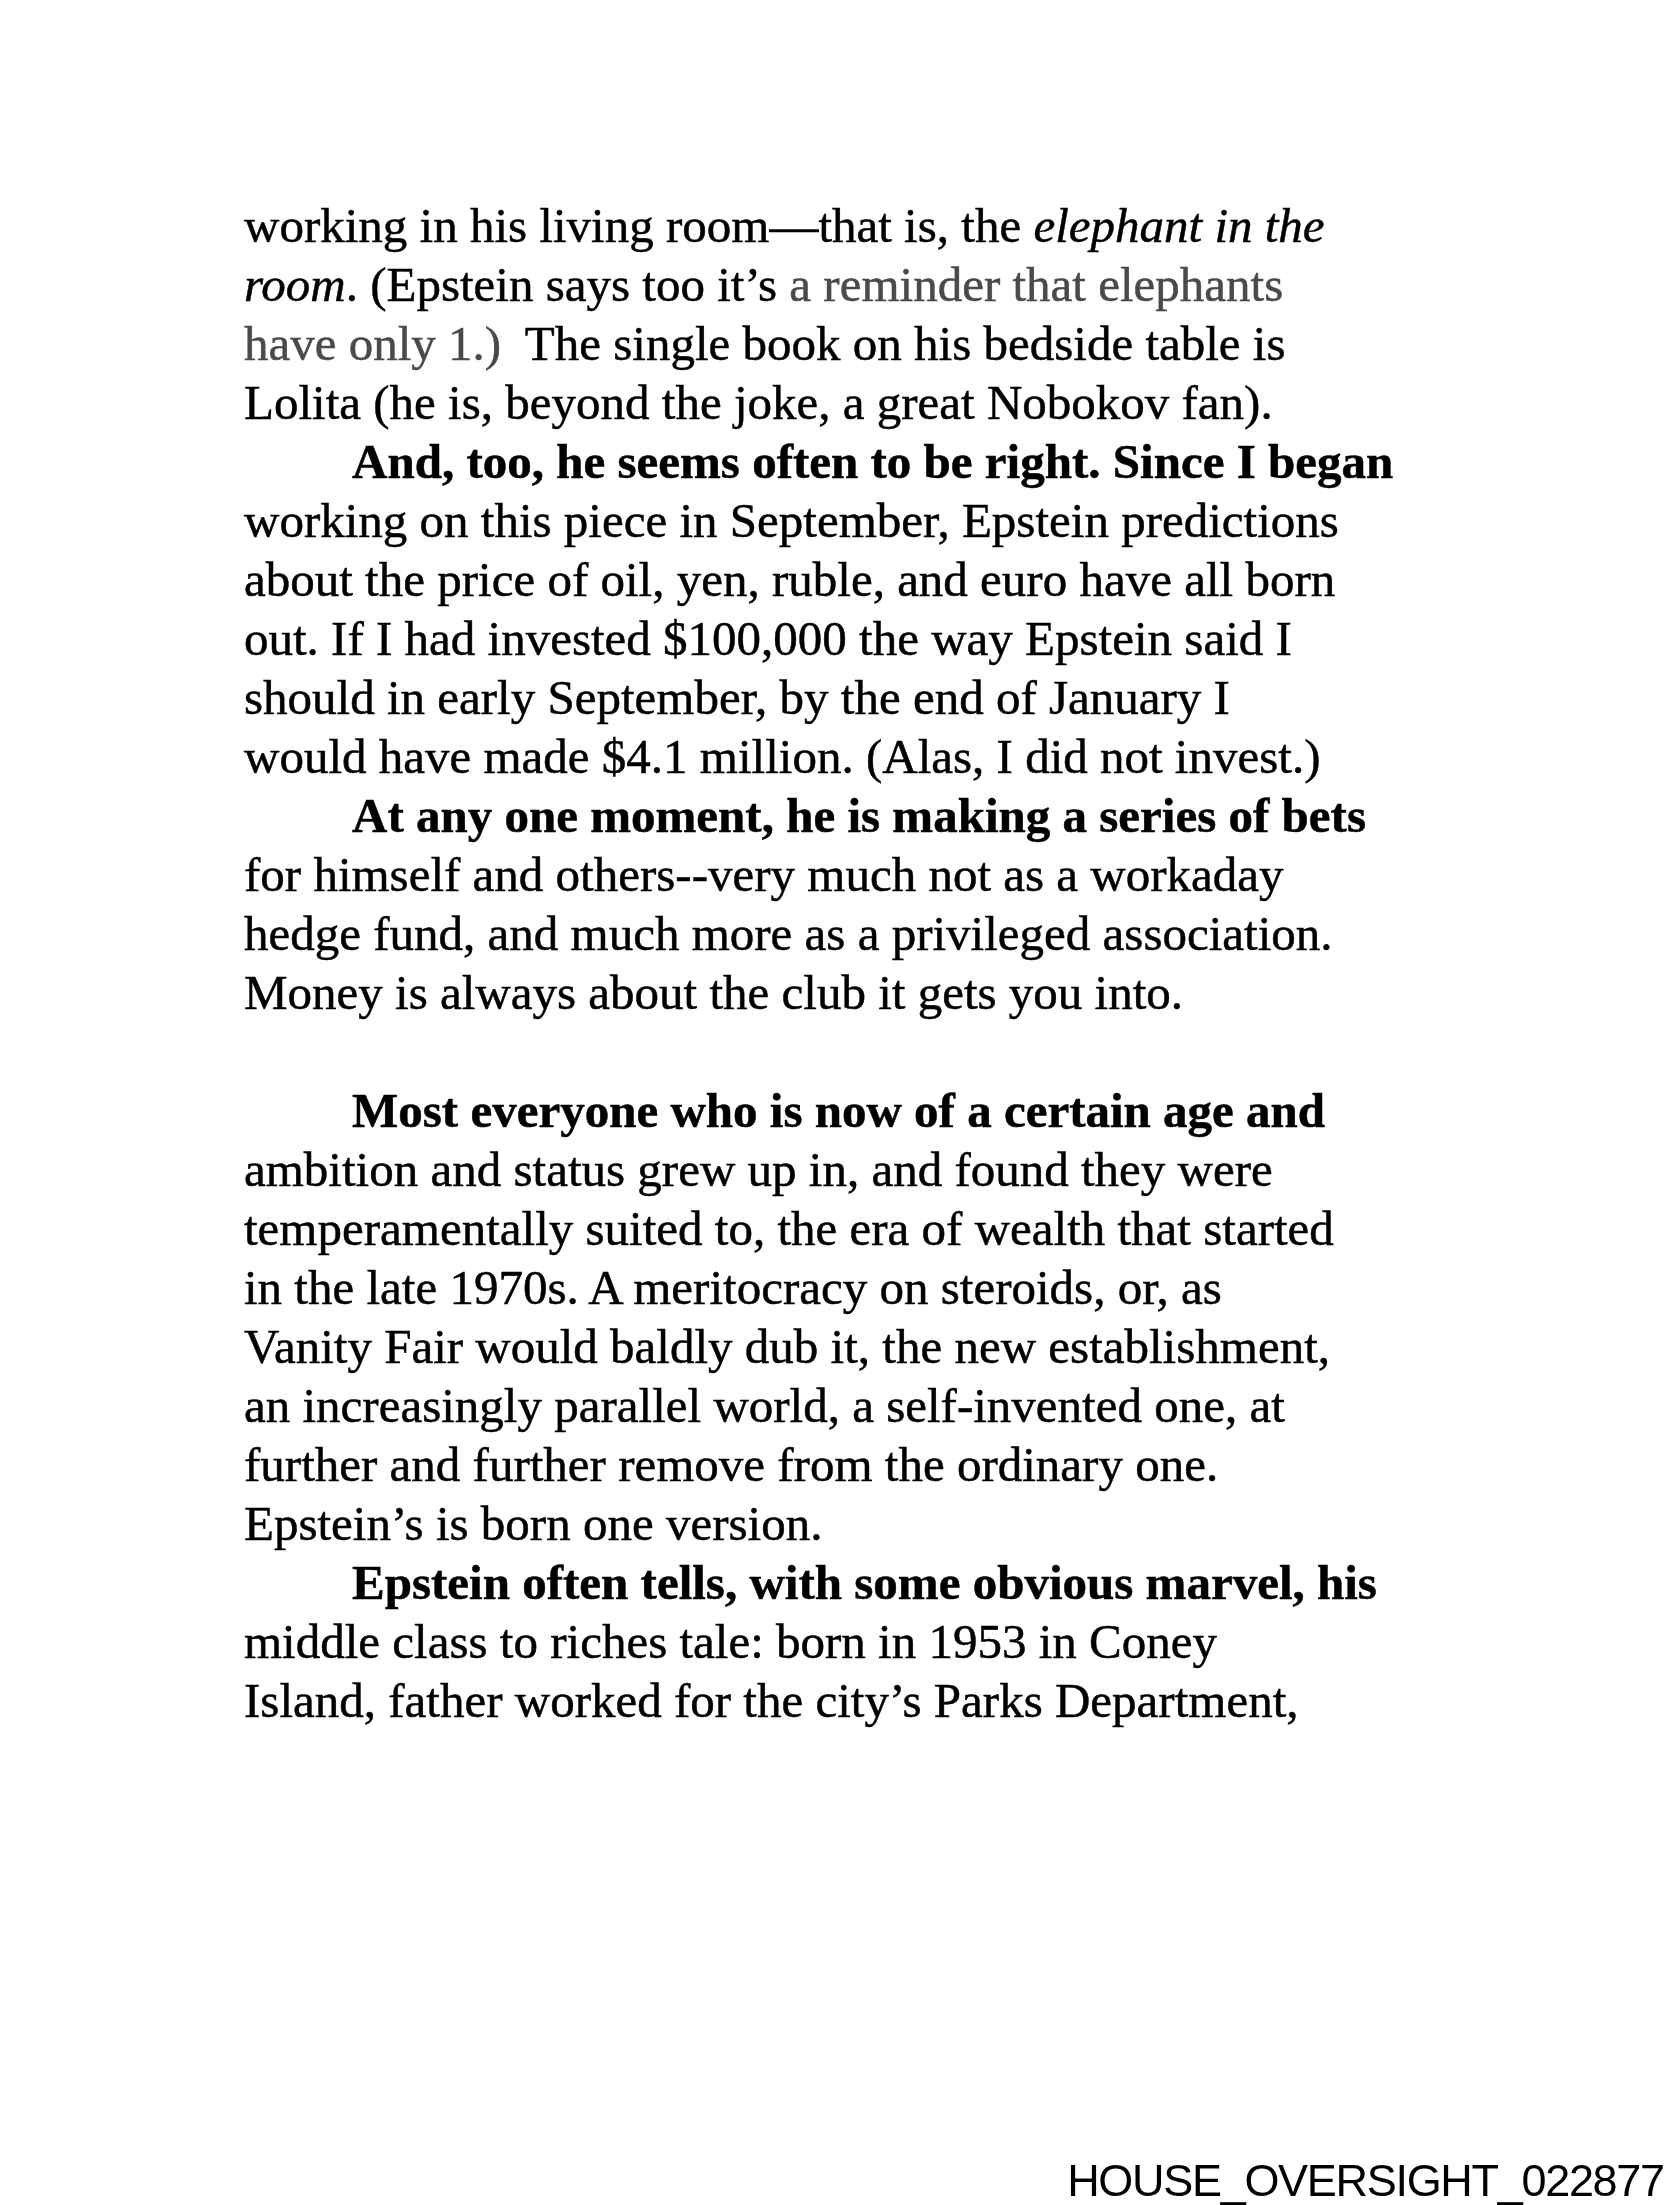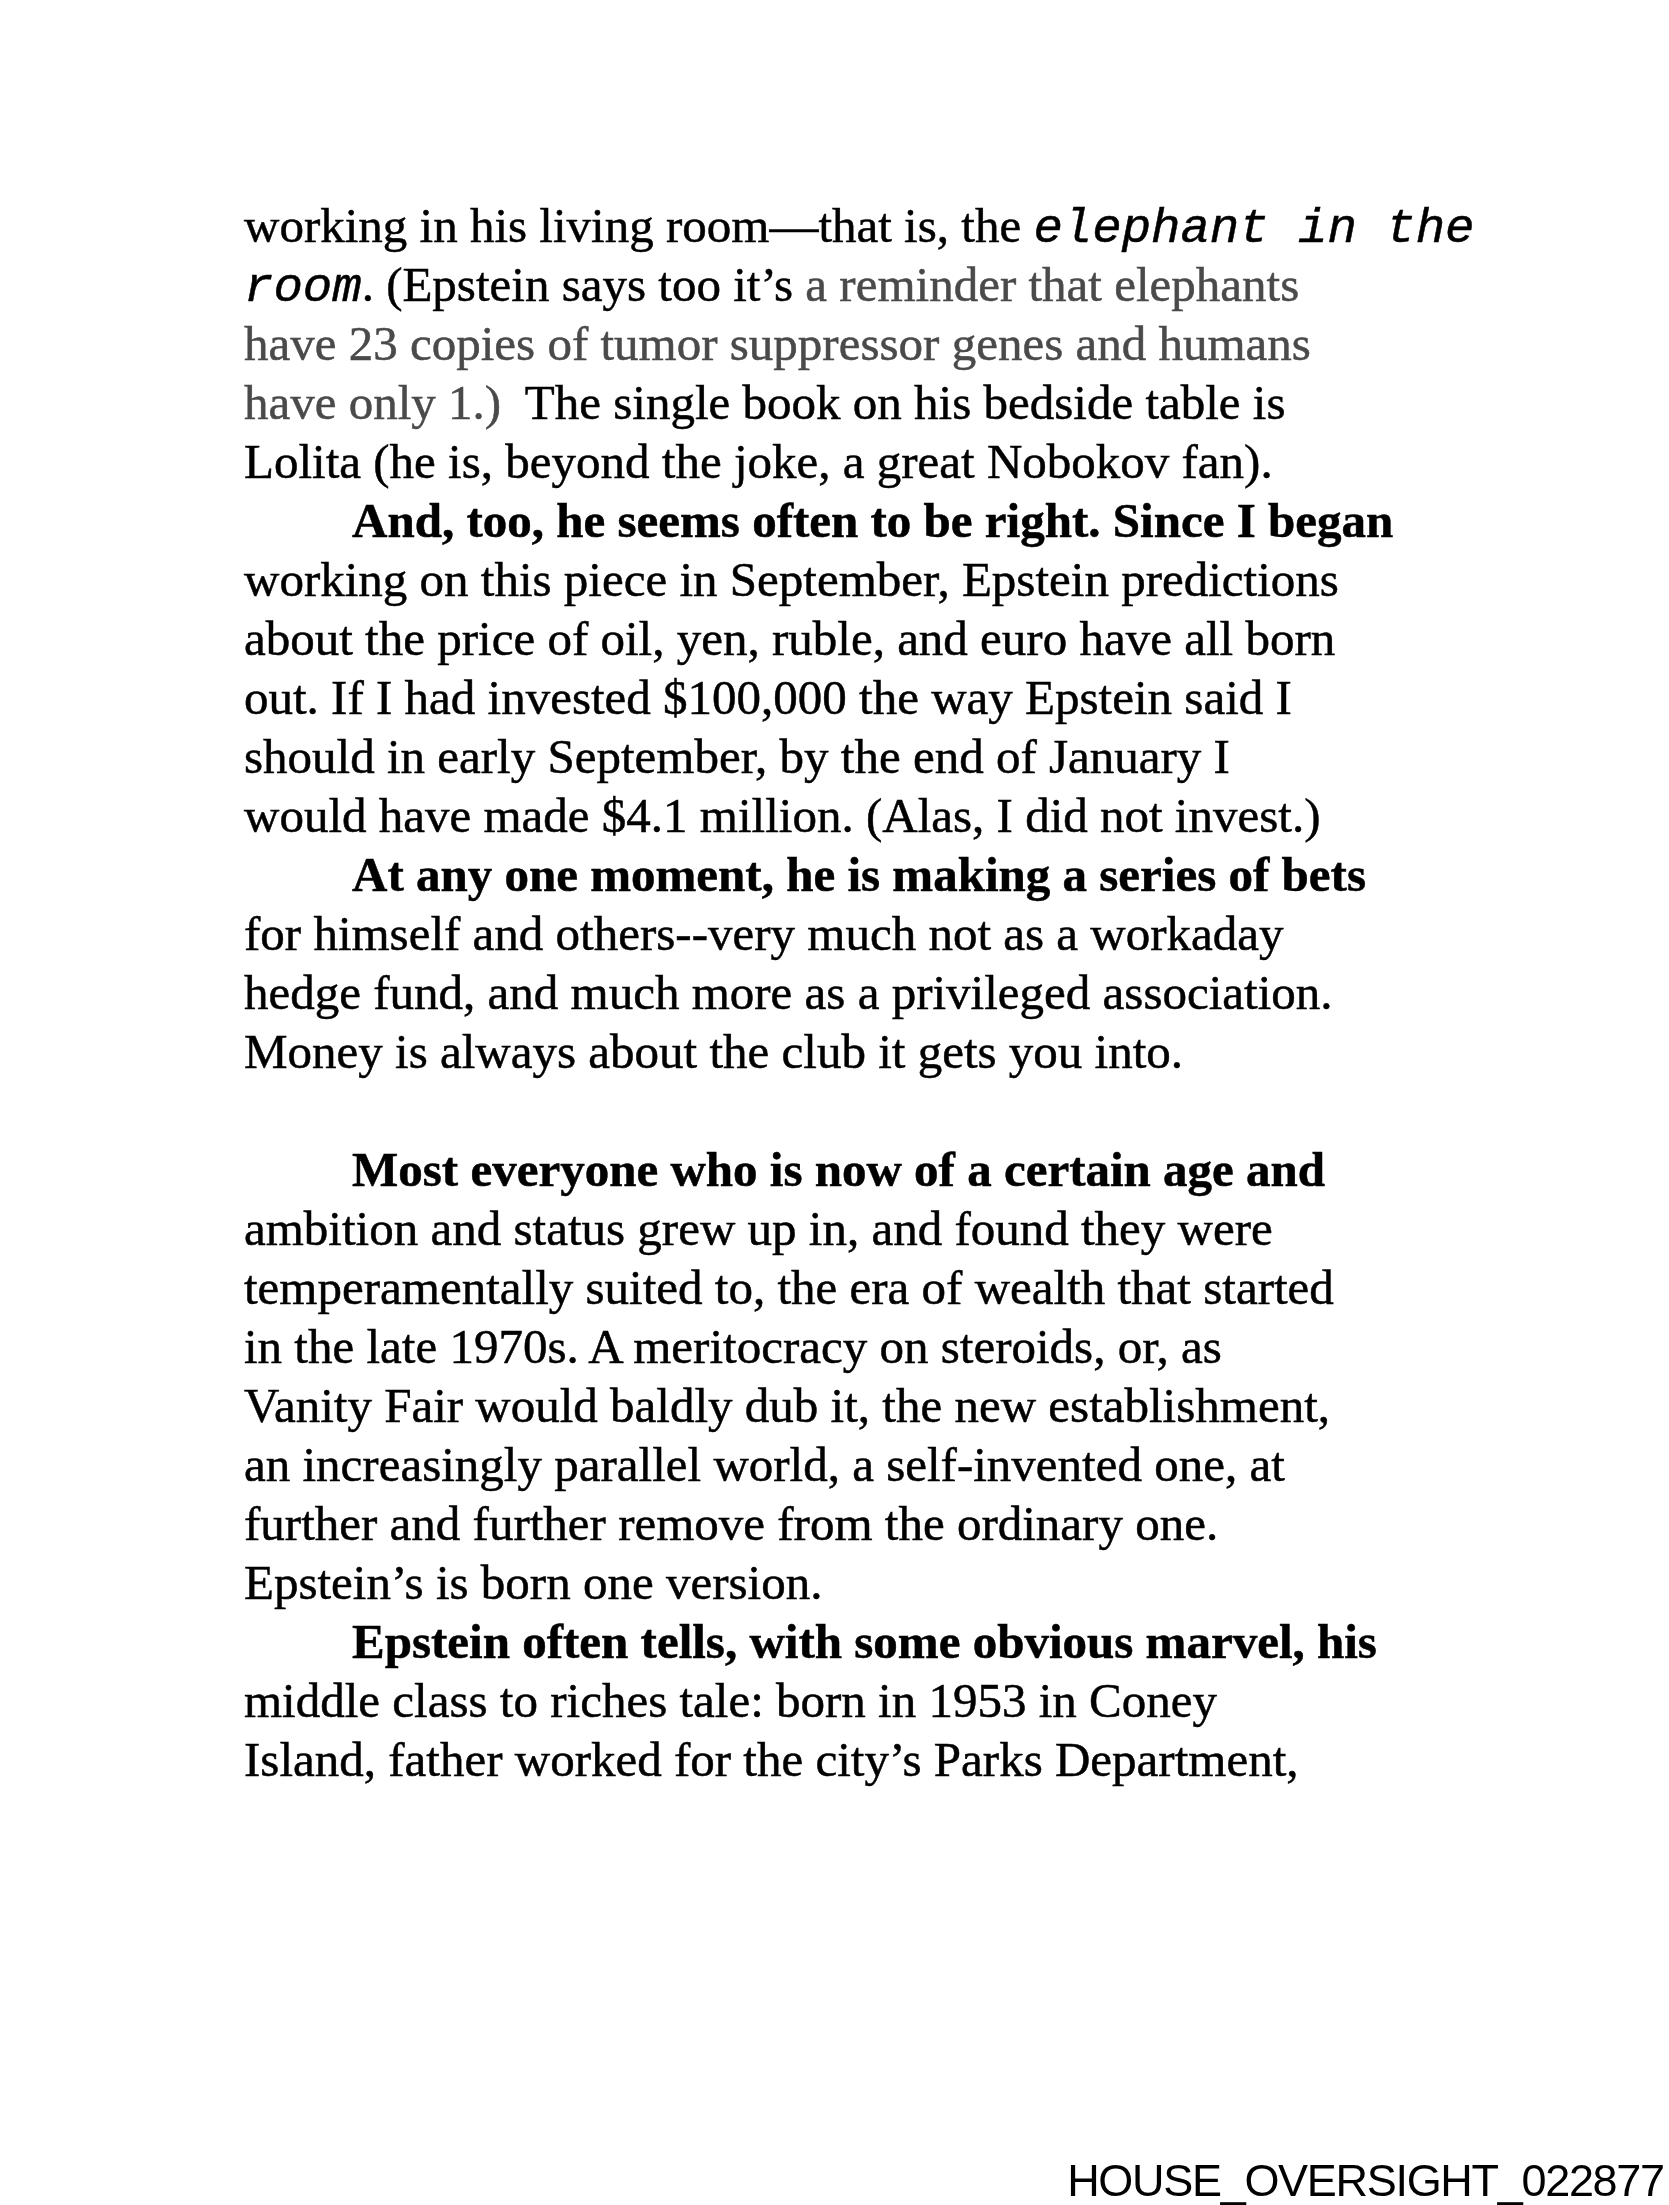--- a/index.html
+++ b/index.html
@@ -24,41 +24,40 @@
     font-size: 49px;
     line-height: 59px;
     -webkit-text-stroke: 0.5px currentColor;
   }
   .line {
     white-space: pre;
     height: 59px;
   }
   .line.indent { padding-left: 108px; font-weight: bold; }
   .spacer { height: 59px; }
-  .italic { font-style: italic; font-family: Liberation Mono, monospace; }
+  .italic { font-style: italic; }
   .muted { color: var(--muted, #4a4a4a); }
   .bates {
     position: absolute;
     top: 2155px;
     right: 5.2px;
     color: var(--ink, #000000);
     font-family: "Liberation Sans", "DejaVu Sans", sans-serif;
     font-size: 45px;
     letter-spacing: -1.3px;
     white-space: nowrap;
   }
 </style>
 </head>
 <body>
 
 <div class="page">
   <div class="doc-text">
       <div class="line"><span>working in his living room—that is, the </span><span class="italic">elephant in the</span></div>
       <div class="line"><span class="italic">room</span><span>. (Epstein says too it’s </span><span class="muted">a reminder that elephants</span></div>
-      <div class="line"><span class="muted">have 23 copies of tumor suppressor genes and humans</span></div>
       <div class="line"><span class="muted">have only 1.)</span><span>&nbsp; The single book on his bedside table is</span></div>
       <div class="line"><span>Lolita (he is, beyond the joke, a great Nobokov fan).</span></div>
       <div class="line indent"><span>And, too, he seems often to be right. Since I began</span></div>
       <div class="line"><span>working on this piece in September, Epstein predictions</span></div>
       <div class="line"><span>about the price of oil, yen, ruble, and euro have all born</span></div>
       <div class="line"><span>out. If I had invested $100,000 the way Epstein said I</span></div>
       <div class="line"><span>should in early September, by the end of January I</span></div>
       <div class="line"><span>would have made $4.1 million. (Alas, I did not invest.)</span></div>
       <div class="line indent"><span>At any one moment, he is making a series of bets</span></div>
       <div class="line"><span>for himself and others--very much not as a workaday</span></div>

